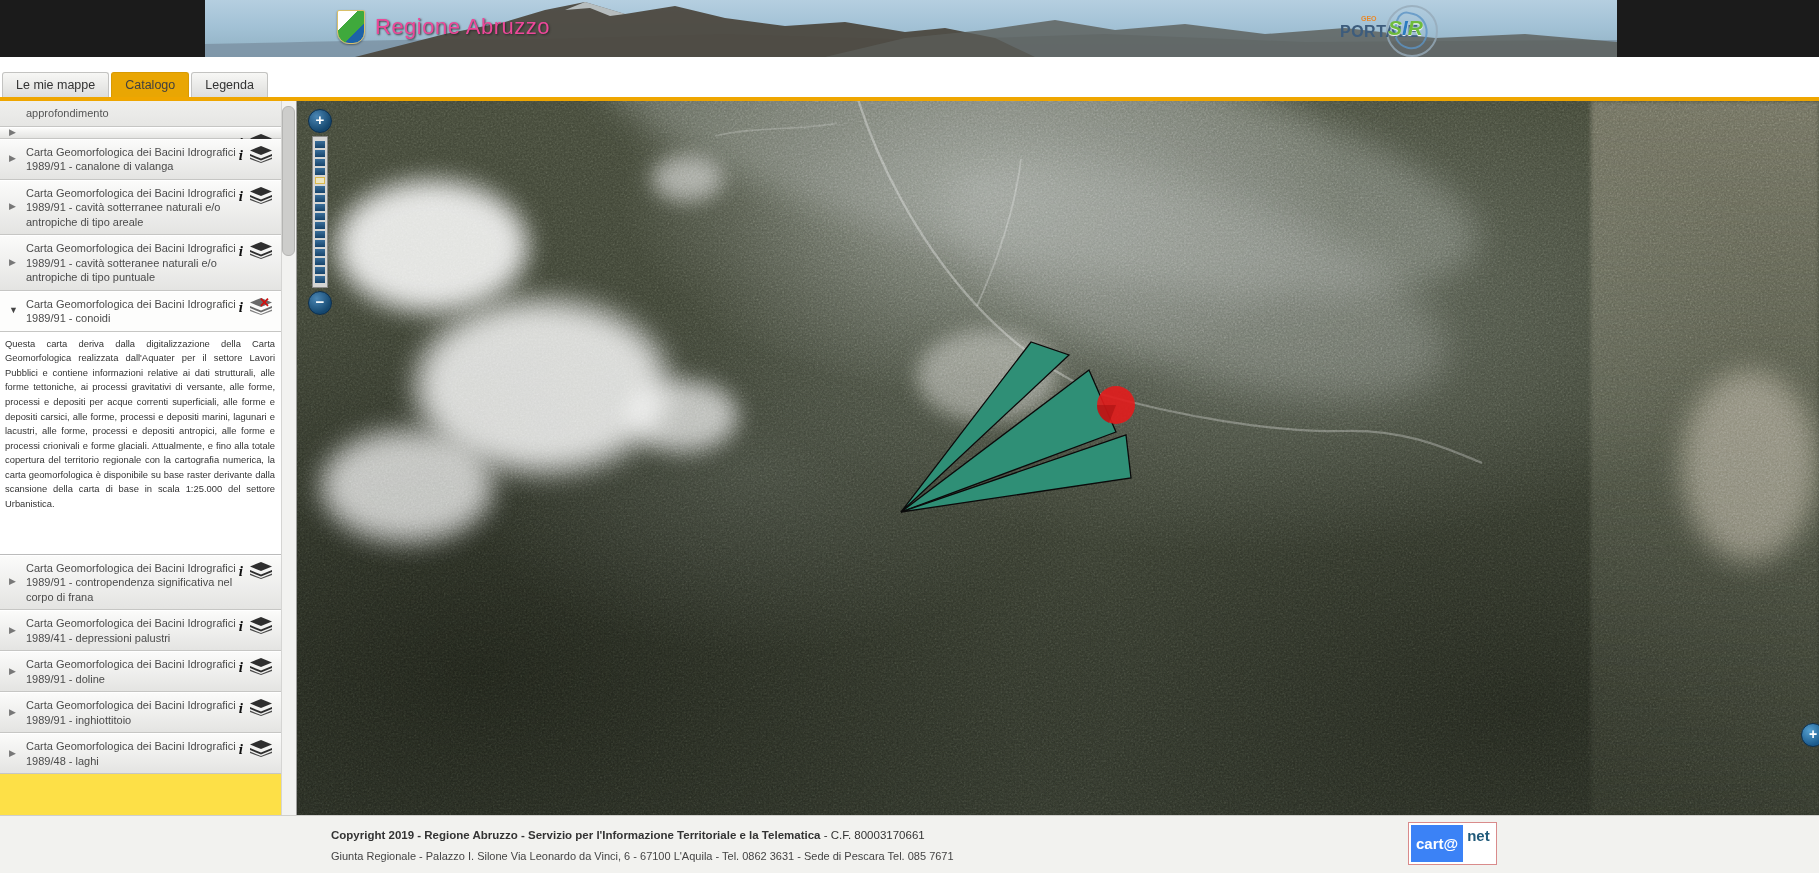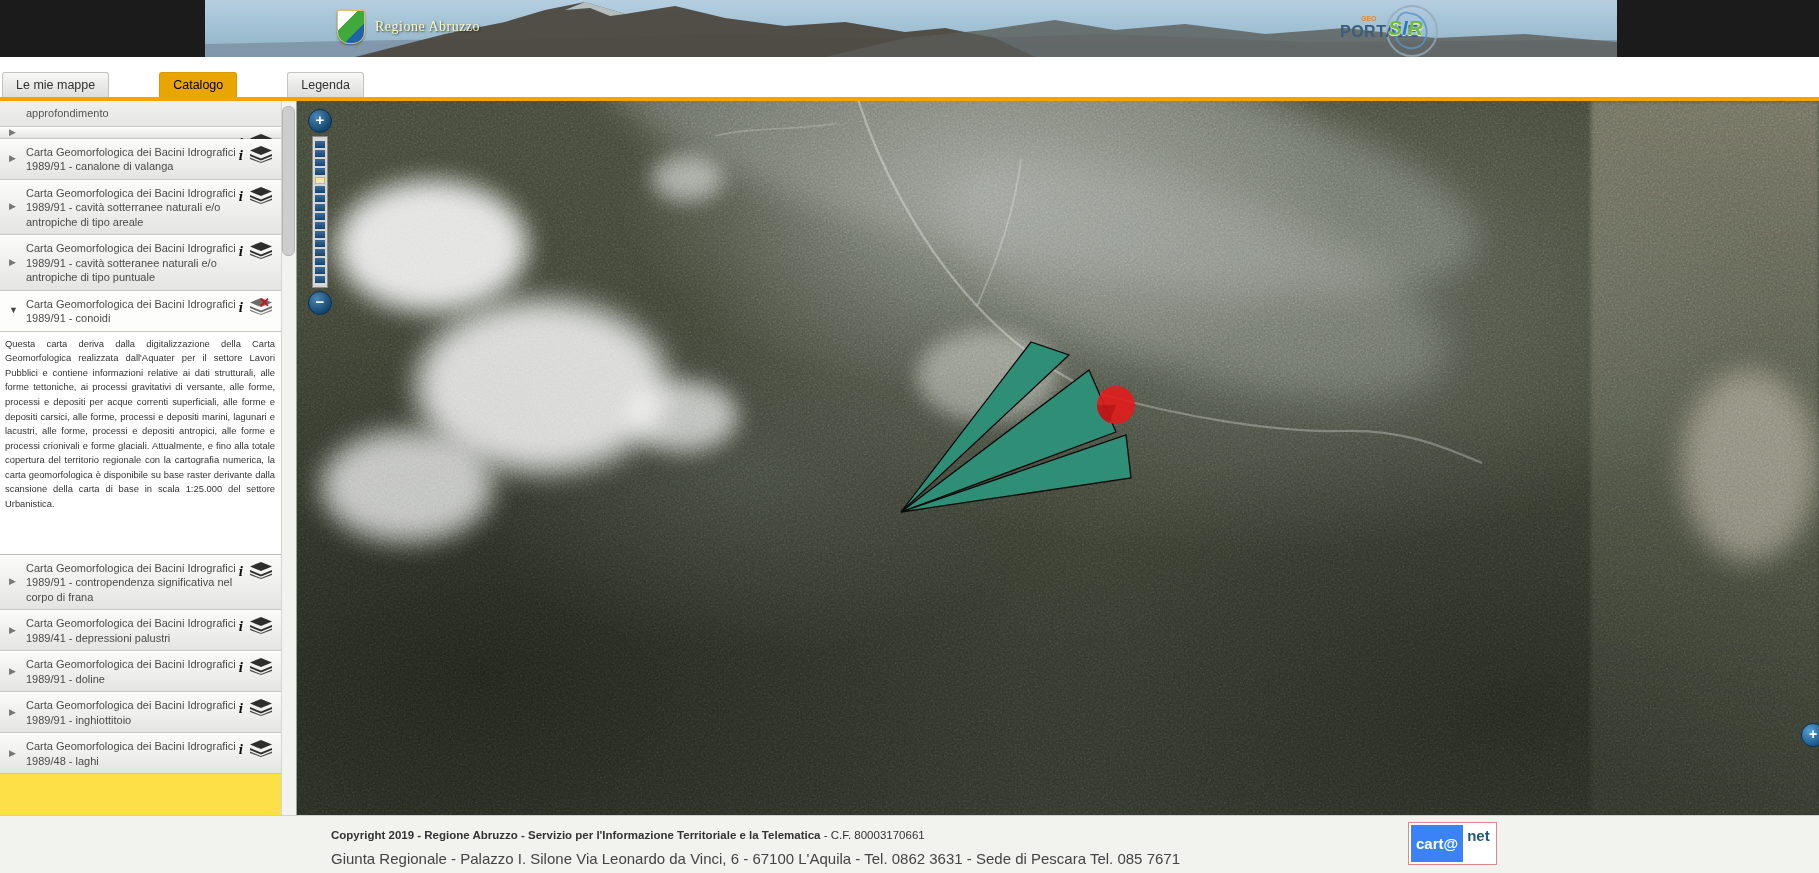--- a/index.html
+++ b/index.html
@@ -8,41 +8,41 @@
 
   
   #banner{position:absolute;left:0;top:0;width:1819px;height:57px;background:#1b1b1b;}
   #banner-photo{position:absolute;left:205px;top:0;width:1412px;height:57px;overflow:hidden;
      background:linear-gradient(180deg,#b5cfe0 0%,#a3c2d6 45%,#8fb0c2 100%);}
   #banner-photo svg{position:absolute;left:0;top:0;}
   #brand{position:absolute;left:337px;top:10px;display:flex;align-items:center;gap:10px;z-index:5;}
   #brand-shield{width:26px;height:32px;border:1px solid #d9c06a;border-radius:2px 2px 12px 12px;
      background:linear-gradient(135deg,#ffffff 0 34%,#3fa93c 34% 67%,#1c63a8 67% 100%);
      box-shadow:0 1px 2px rgba(0,0,0,.4);}
-  #brand-text{font-family:Liberation Serif, serif;font-size:14px;color:#fef9c3;
+  #brand-text{font-family:Liberation Sans, sans-serif;font-size:22px;color:#ec4899;
      text-shadow:1px 1px 2px rgba(40,40,40,.9);letter-spacing:.5px;}
   #portal-logo{position:absolute;left:1340px;top:4px;width:115px;height:50px;z-index:5;}
   #portal-circle{position:absolute;left:46px;top:1px;width:48px;height:48px;border-radius:50%;
      border:2px solid rgba(150,170,185,.8);}
   #portal-region{position:absolute;left:54px;top:9px;width:30px;height:32px;border:2px solid #5c94c4;
      border-radius:30% 55% 45% 50%;transform:rotate(14deg);opacity:.8;}
   #portal-geo{position:absolute;left:21px;top:11px;font-size:7px;font-weight:bold;color:#e8892a;}
   #portal-portale{position:absolute;left:0px;top:19px;font-size:16px;font-weight:bold;color:#3d5c7c;letter-spacing:.5px;}
   #portal-sir{position:absolute;left:48px;top:12px;font-size:21px;font-weight:bold;font-style:italic;
      text-shadow:0 1px 1px #fff;}
   #portal-sir .s,#portal-sir .r{color:#6ebb3d;}
   #portal-sir .i{color:#2b7bbf;}
 
   
   #chrome-row{position:absolute;left:0;top:57px;width:1819px;height:40px;background:#ffffff;}
-  #tabs{position:absolute;left:2px;bottom:0;display:flex;align-items:flex-end;gap:48px;}
+  #tabs{position:absolute;left:2px;bottom:0;display:flex;align-items:flex-end;}
   .tab{height:24px;line-height:24px;padding:0 13px;margin-right:2px;font-size:12.5px;color:#333;
      background:linear-gradient(#f7f7f5,#dededc);border:1px solid #c3c3c1;border-bottom:none;
      border-radius:3px 3px 0 0;cursor:pointer;white-space:nowrap;}
-  .tab.active{background:#e9a603;border-color:#d89a02;color:#000000;}
+  .tab.active{background:#e9a603;border-color:#d89a02;color:#404040;}
   #accent-line{position:absolute;left:0;top:97px;width:1819px;height:4px;background:#efa600;z-index:6;}
 
   #toolbar{position:absolute;left:232px;top:57px;height:40px;display:flex;align-items:center;gap:8px;}
   .tbtn{width:27px;height:27px;display:flex;align-items:center;justify-content:center;cursor:pointer;}
   .tb-gap{width:22px;}
   .glyph-x{font-size:19px;font-weight:bold;color:#1c4467;}
   .glyph-i{font-family:"Liberation Serif",serif;font-style:italic;font-weight:bold;font-size:20px;color:#123a5c;}
   #scale-wrap{display:flex;align-items:center;gap:5px;margin-left:2px;}
   #scale-label{font-size:12px;font-weight:bold;color:#333;}
   #scale-select{width:76px;height:24px;border:1px solid #aaa;border-radius:4px;display:flex;
@@ -98,21 +98,21 @@
   .zbar{height:7px;margin:2px 1px;background:linear-gradient(#3a6e99,#17436a);cursor:pointer;}
   .zbar.current{background:#ece5c2;border:1px solid #d9b84a;height:5px;}
   #map-side-btn{position:absolute;right:-6px;top:622px;width:22px;height:22px;border-radius:50%;
      background:radial-gradient(circle at 35% 30%,#55a0d0,#1b5a8c 70%);border:1px solid #0d3050;
      color:#fff;font-size:14px;font-weight:bold;text-align:center;line-height:20px;cursor:pointer;}
 
   
   #footer{position:absolute;left:0;top:815px;width:1819px;height:58px;background:#f2f2ef;border-top:1px solid #cfcfcc;}
   #footer-line1{position:absolute;left:331px;top:13px;font-size:11.5px;color:#333;}
   #footer-line1 b{font-weight:bold;}
-  #footer-line2{position:absolute;left:331px;top:34px;font-size:15px;color:#444;}
+  #footer-line2{position:absolute;left:331px;top:34px;font-size:11px;color:#444;}
   #cartanet{position:absolute;left:1408px;top:6px;border:1px solid #d98b8b;padding:2px;display:flex;
      background:#fff;cursor:pointer;}
   #cartanet .cart{background:#3b82f6;color:#fff;font-weight:bold;font-size:15px;padding:10px 5px;}
   #cartanet .net{background:#fff;color:#205a7a;font-weight:bold;font-size:15px;padding:2px 4px;}
 </style>
 </head>
 <body>
 
 <div id="app">
 

